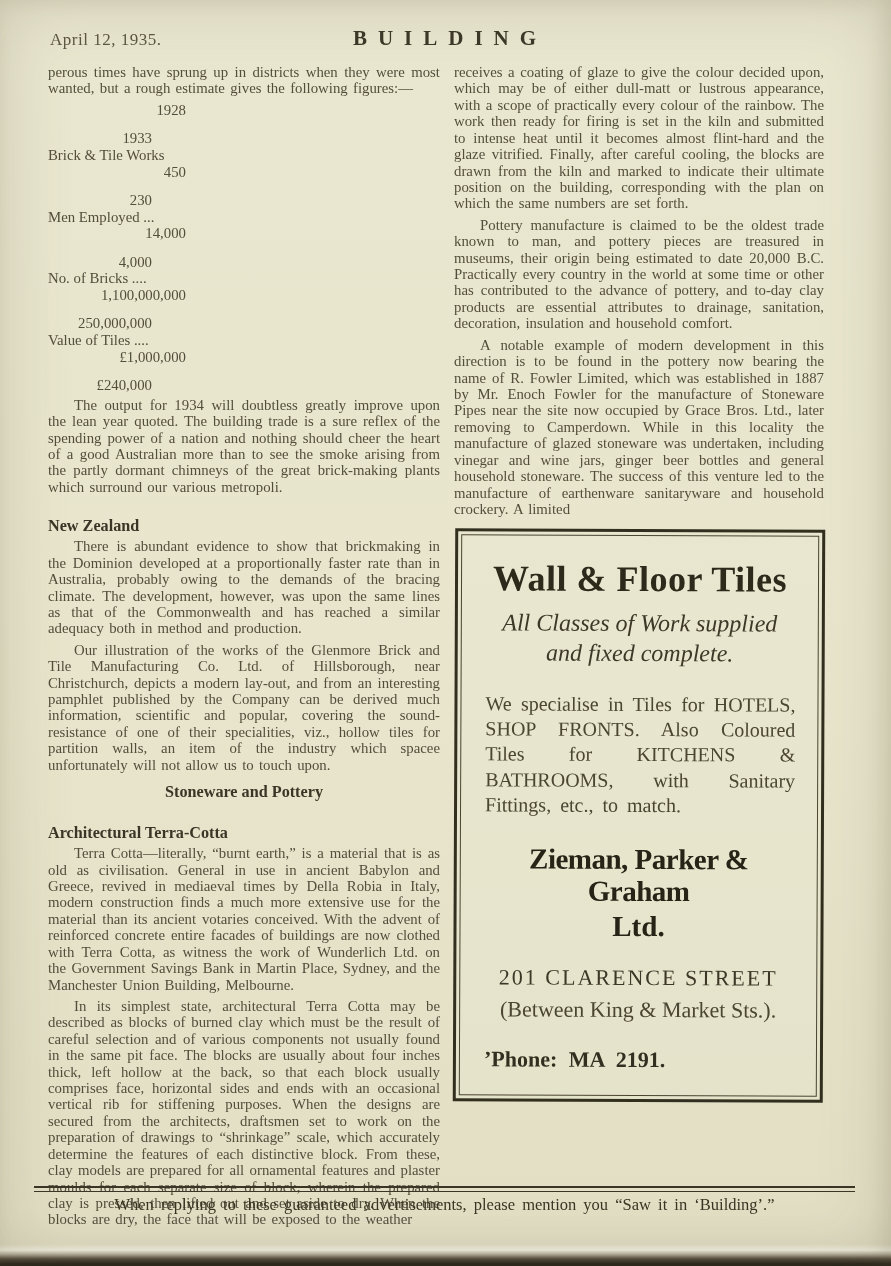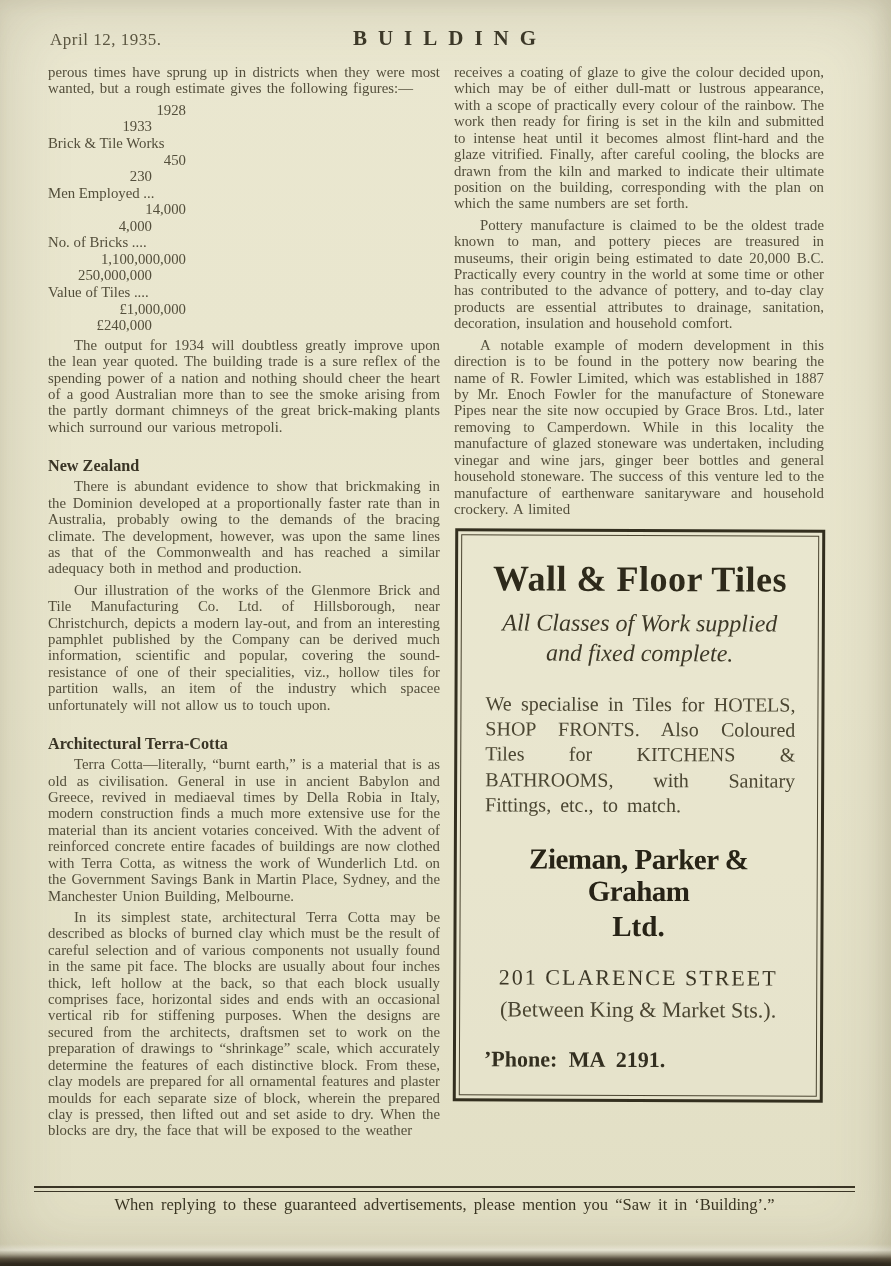--- a/index.html
+++ b/index.html
@@ -44,21 +44,21 @@
   }
   .h-center {
     font-size:16.2px; font-weight:bold; color:#3a3526;
     margin:10px 0 2px 0; text-align:center;
   }
   
   .stat-table { margin:1px 0 3px 0; }
   .trow { display:flex; font-size:14.8px; line-height:1.12;flex-direction:column; }
   .tlabel { flex:1; text-align:left; }
   .tv1 { width:138px; text-align:right; white-space:nowrap; }
-  .tv2 { width:104px; text-align:right; white-space:nowrap; }
+  .tv2 { width:104px; text-align:right; white-space:nowrap;margin-top:12px; }
   .trow.thead .tv1, .trow.thead .tv2 { padding-right:16px; }
   
   .ad-outer {
     margin-top:12px;
     border:3px solid #332f1f;
     background:rgba(236,233,213,0.35);
     transform:rotate(0.25deg);
   }
   .ad-inner {
     border:1px solid #4a4430;
@@ -153,20 +153,21 @@
           <div class="tlabel">Value of Tiles ....</div>
           <div class="tv1">£1,000,000</div>
           <div class="tv2">£240,000</div>
         </div>
       </div>
 
       <p class="para">The output for 1934 will doubtless greatly improve upon the lean year quoted. The building trade is a sure reflex of the spending power of a nation and nothing should cheer the heart of a good Australian more than to see the smoke arising from the partly dormant chimneys of the great brick-making plants which surround our various metropoli.</p>
       <div class="h-run">New Zealand</div>
       <p class="para">There is abundant evidence to show that brickmaking in the Dominion developed at a proportionally faster rate than in Australia, probably owing to the demands of the bracing climate. The development, however, was upon the same lines as that of the Commonwealth and has reached a similar adequacy both in method and production.</p>
       <p class="para">Our illustration of the works of the Glenmore Brick and Tile Manufacturing Co. Ltd. of Hillsborough, near Christchurch, depicts a modern lay-out, and from an interesting pamphlet published by the Company can be derived much information, scientific and popular, covering the sound-resistance of one of their specialities, viz., hollow tiles for partition walls, an item of the industry which spacee unfortunately will not allow us to touch upon.</p>
+      <div class="h-center">Stoneware and Pottery</div>
       <div class="h-run">Architectural Terra-Cotta</div>
       <p class="para">Terra Cotta—literally, “burnt earth,” is a material that is as old as civilisation. General in use in ancient Babylon and Greece, revived in mediaeval times by Della Robia in Italy, modern construction finds a much more extensive use for the material than its ancient votaries conceived. With the advent of reinforced concrete entire facades of buildings are now clothed with Terra Cotta, as witness the work of Wunderlich Ltd. on the Government Savings Bank in Martin Place, Sydney, and the Manchester Union Building, Melbourne.</p>
       <p class="para">In its simplest state, architectural Terra Cotta may be described as blocks of burned clay which must be the result of careful selection and of various components not usually found in the same pit face. The blocks are usually about four inches thick, left hollow at the back, so that each block usually comprises face, horizontal sides and ends with an occasional vertical rib for stiffening purposes. When the designs are secured from the architects, draftsmen set to work on the preparation of drawings to “shrinkage” scale, which accurately determine the features of each distinctive block. From these, clay models are prepared for all ornamental features and plaster moulds for each separate size of block, wherein the prepared clay is pressed, then lifted out and set aside to dry. When the blocks are dry, the face that will be exposed to the weather</p>
     </div>
 
     <div class="col-right">
       <p class="para noindent">receives a coating of glaze to give the colour decided upon, which may be of either dull-matt or lustrous appearance, with a scope of practically every colour of the rainbow. The work then ready for firing is set in the kiln and submitted to intense heat until it becomes almost flint-hard and the glaze vitrified. Finally, after careful cooling, the blocks are drawn from the kiln and marked to indicate their ultimate position on the building, corresponding with the plan on which the same numbers are set forth.</p>
       <p class="para">Pottery manufacture is claimed to be the oldest trade known to man, and pottery pieces are treasured in museums, their origin being estimated to date 20,000 B.C. Practically every country in the world at some time or other has contributed to the advance of pottery, and to-day clay products are essential attributes to drainage, sanitation, decoration, insulation and household comfort.</p>
       <p class="para">A notable example of modern development in this direction is to be found in the pottery now bearing the name of R. Fowler Limited, which was established in 1887 by Mr. Enoch Fowler for the manufacture of Stoneware Pipes near the site now occupied by Grace Bros. Ltd., later removing to Camperdown. While in this locality the manufacture of glazed stoneware was undertaken, including vinegar and wine jars, ginger beer bottles and general household stoneware. The success of this venture led to the manufacture of earthenware sanitaryware and household crockery. A limited</p>
 

